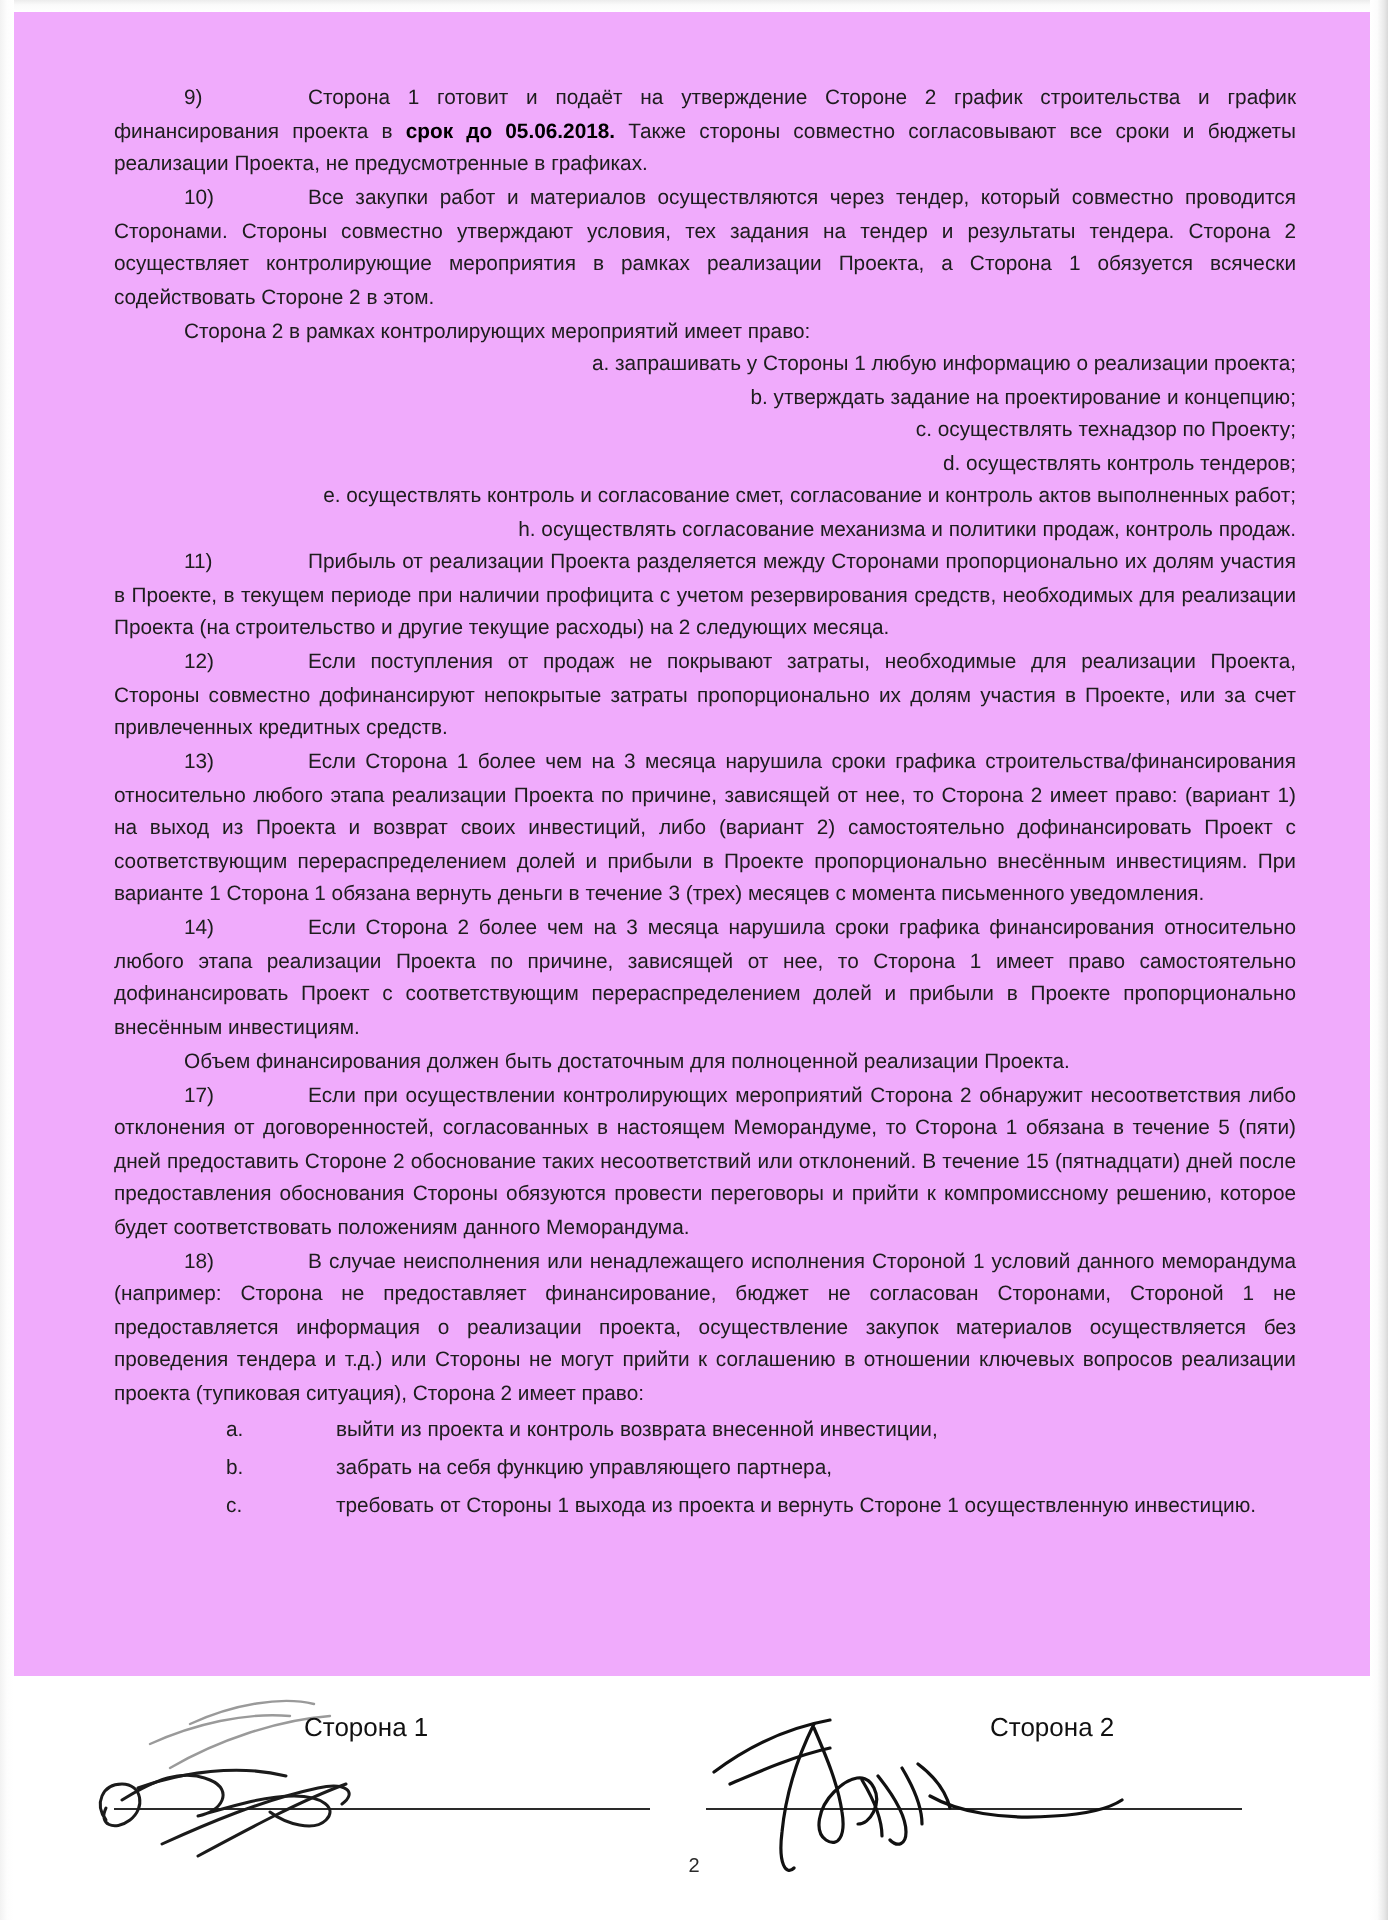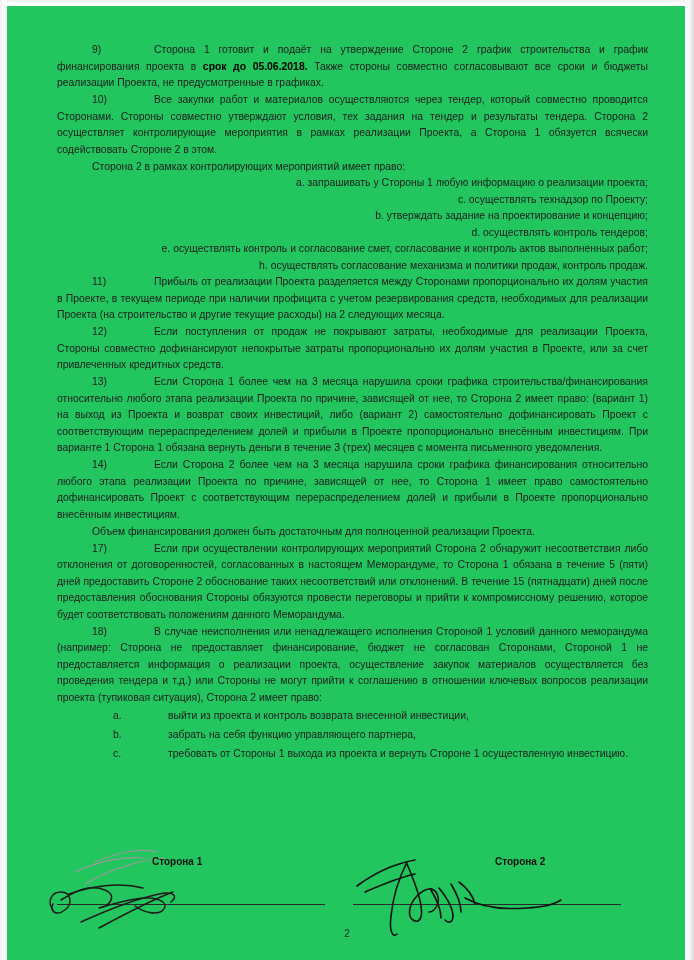--- a/index.html
+++ b/index.html
@@ -12,22 +12,22 @@
     width: 694px;
     height: 960px;
     overflow: hidden;
     font-family: "Liberation Sans", "DejaVu Sans", sans-serif;
   }
 
   
   #page-sheet {
     position: relative;
     width: 694px;
-    height: 960px;
-    background: #22c55e;
+    height: 838px;
+    background: #f0abfc;
     box-sizing: border-box;
   }
 
   
   .scan-edge-right {
     position: absolute;
     top: 0;
     right: 0;
     width: 9px;
     height: 960px;
@@ -136,22 +136,22 @@
     top: 0;
     width: 268px;
     height: 80px;
   }
   .sig-slot.left  { left: 0; }
   .sig-slot.right { left: 296px; }
 
   .sig-label {
     position: absolute;
     top: 0px;
-    font-size: 10px;
-    font-weight: bold;
+    font-size: 13px;
+    font-weight: normal;
     color: #111;
     white-space: nowrap;
     z-index: 3;
   }
   .sig-slot.left .sig-label  { left: 95px; }
   .sig-slot.right .sig-label { left: 142px; }
 
   .sig-rule {
     position: absolute;
     top: 48px;
@@ -192,22 +192,22 @@
 
   <div id="doc-body">
 
     <p class="para"><span class="clause-num">9)</span><span class="clause-gap"></span><span>Сторона 1 готовит и подаёт на утверждение Стороне 2 график строительства и график финансирования проекта в </span><b class="bold">срок до 05.06.2018.</b><span> Также стороны совместно согласовывают все сроки и бюджеты реализации Проекта, не предусмотренные в графиках.</span></p>
 
     <p class="para"><span class="clause-num">10)</span><span class="clause-gap"></span><span>Все закупки работ и материалов осуществляются через тендер, который совместно проводится Сторонами. Стороны совместно утверждают условия, тех задания на тендер и результаты тендера. Сторона 2 осуществляет контролирующие мероприятия в рамках реализации Проекта, а Сторона 1 обязуется всячески содействовать Стороне 2 в этом.</span></p>
 
     <p class="para last-line-left"><span class="lead-indent"></span><span>Сторона 2 в рамках контролирующих мероприятий имеет право:</span></p>
 
     <p class="subitem"><span class="sub-mark">a. запрашивать у Стороны 1 любую информацию о реализации проекта;</span></p>
+    <p class="subitem"><span class="sub-mark">b. утверждать задание на проектирование и концепцию;</span></p>
     <p class="subitem"><span class="sub-mark">c. осуществлять технадзор по Проекту;</span></p>
-    <p class="subitem"><span class="sub-mark">b. утверждать задание на проектирование и концепцию;</span></p>
     <p class="subitem"><span class="sub-mark">d.  осуществлять контроль тендеров;</span></p>
     <p class="subitem"><span class="sub-mark">e. осуществлять контроль и согласование смет, согласование и контроль актов выполненных работ;</span></p>
     <p class="subitem"><span class="sub-mark">h. осуществлять согласование механизма и политики продаж, контроль продаж.</span></p>
 
     <p class="para"><span class="clause-num">11)</span><span class="clause-gap"></span><span>Прибыль от реализации Проекта разделяется между Сторонами пропорционально их долям участия в Проекте, в текущем периоде при наличии профицита с учетом резервирования средств, необходимых для реализации Проекта (на строительство и другие текущие расходы) на 2 следующих месяца.</span></p>
 
     <p class="para"><span class="clause-num">12)</span><span class="clause-gap"></span><span>Если поступления от продаж не покрывают затраты, необходимые для реализации Проекта, Стороны совместно дофинансируют непокрытые затраты пропорционально их долям участия в Проекте, или за счет привлеченных кредитных средств.</span></p>
 
     <p class="para"><span class="clause-num">13)</span><span class="clause-gap"></span><span>Если Сторона 1 более чем на 3 месяца нарушила сроки графика строительства/финансирования относительно любого этапа реализации Проекта по причине, зависящей от нее, то Сторона 2 имеет право: (вариант 1) на выход из Проекта и возврат своих инвестиций, либо (вариант 2) самостоятельно дофинансировать Проект с  соответствующим перераспределением долей и прибыли в Проекте пропорционально внесённым инвестициям. При варианте 1 Сторона 1 обязана вернуть деньги в течение 3 (трех) месяцев с момента письменного уведомления.</span></p>
 

